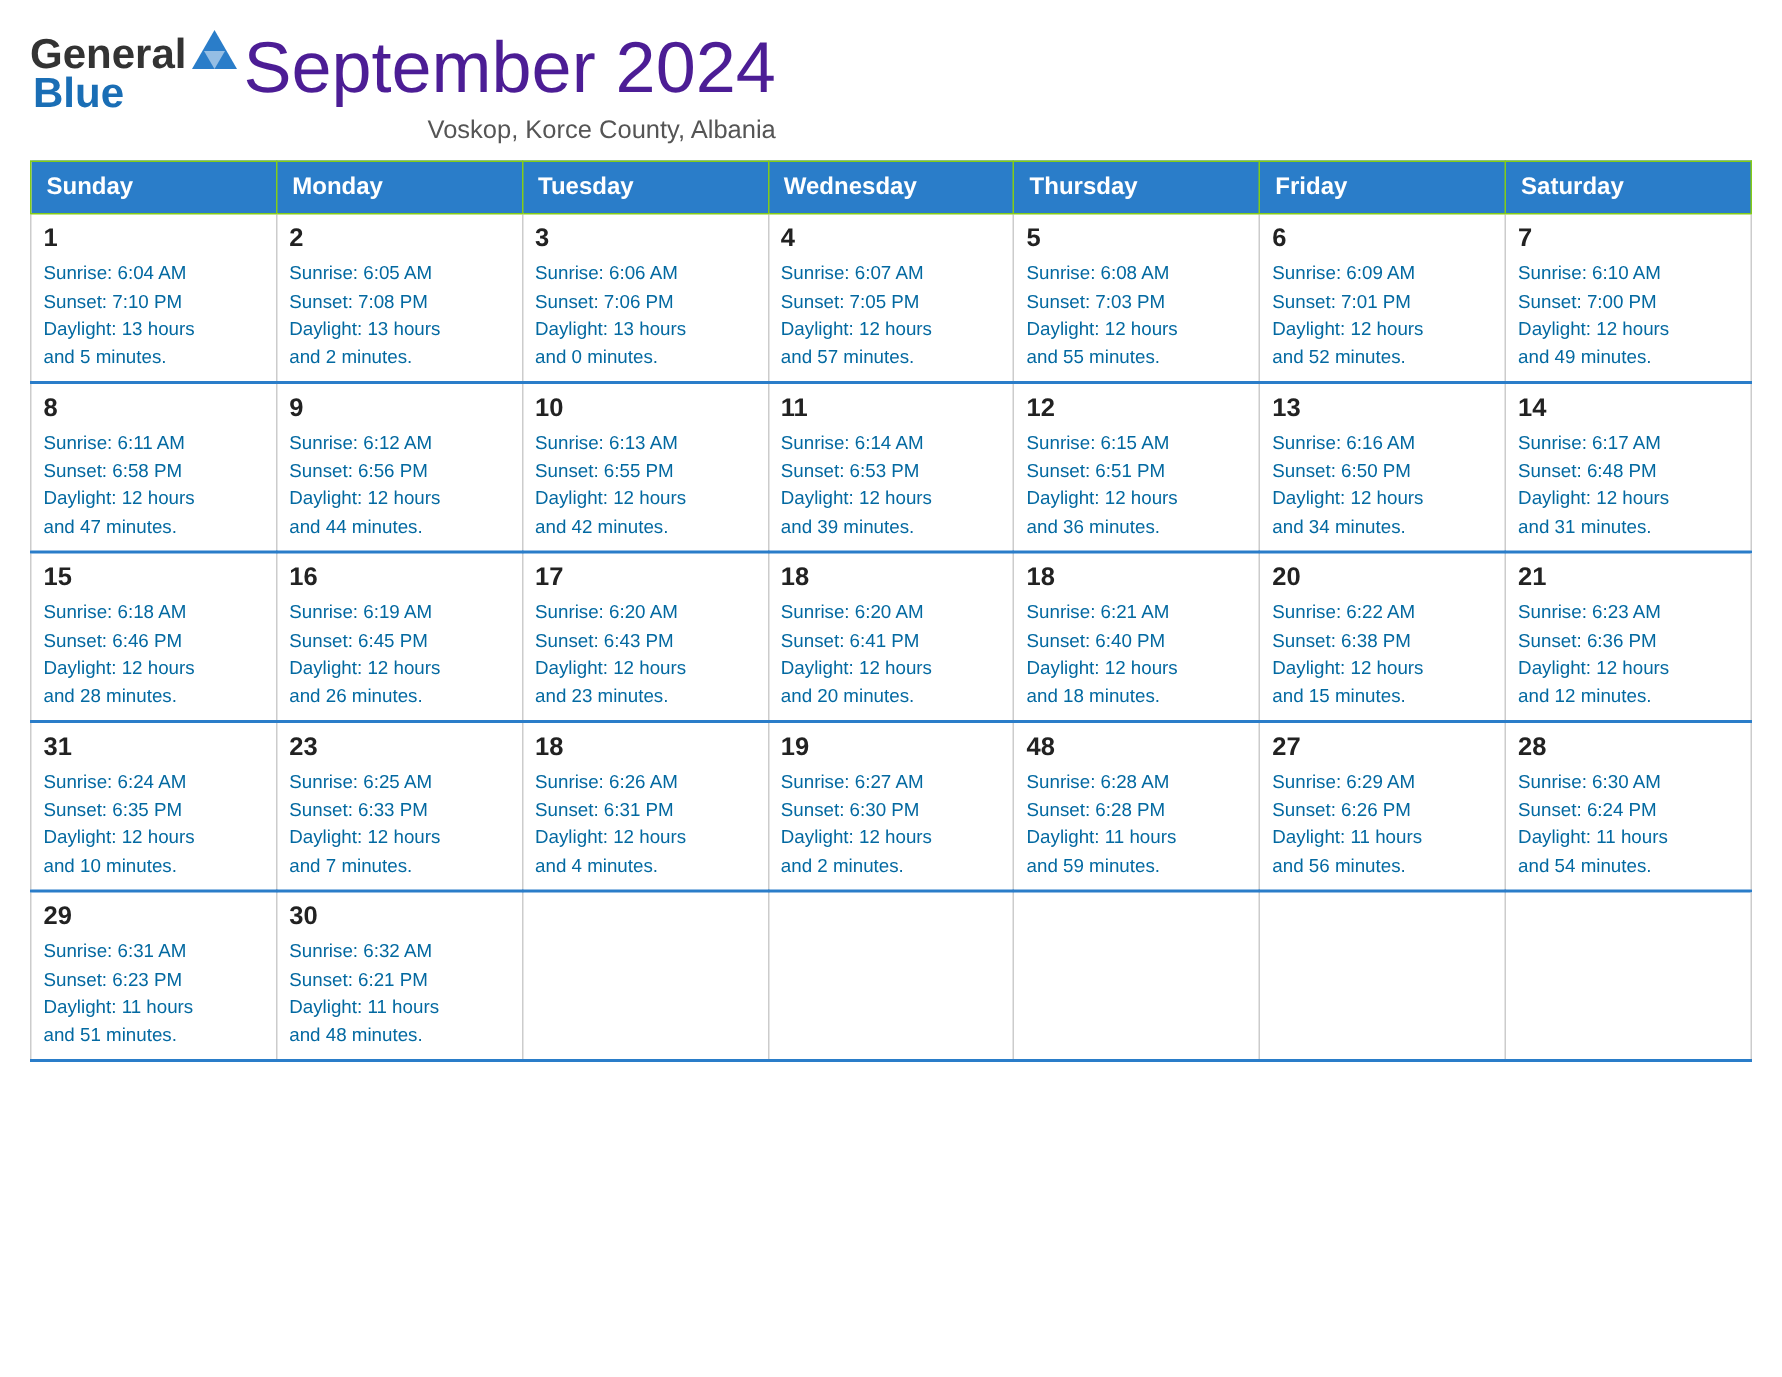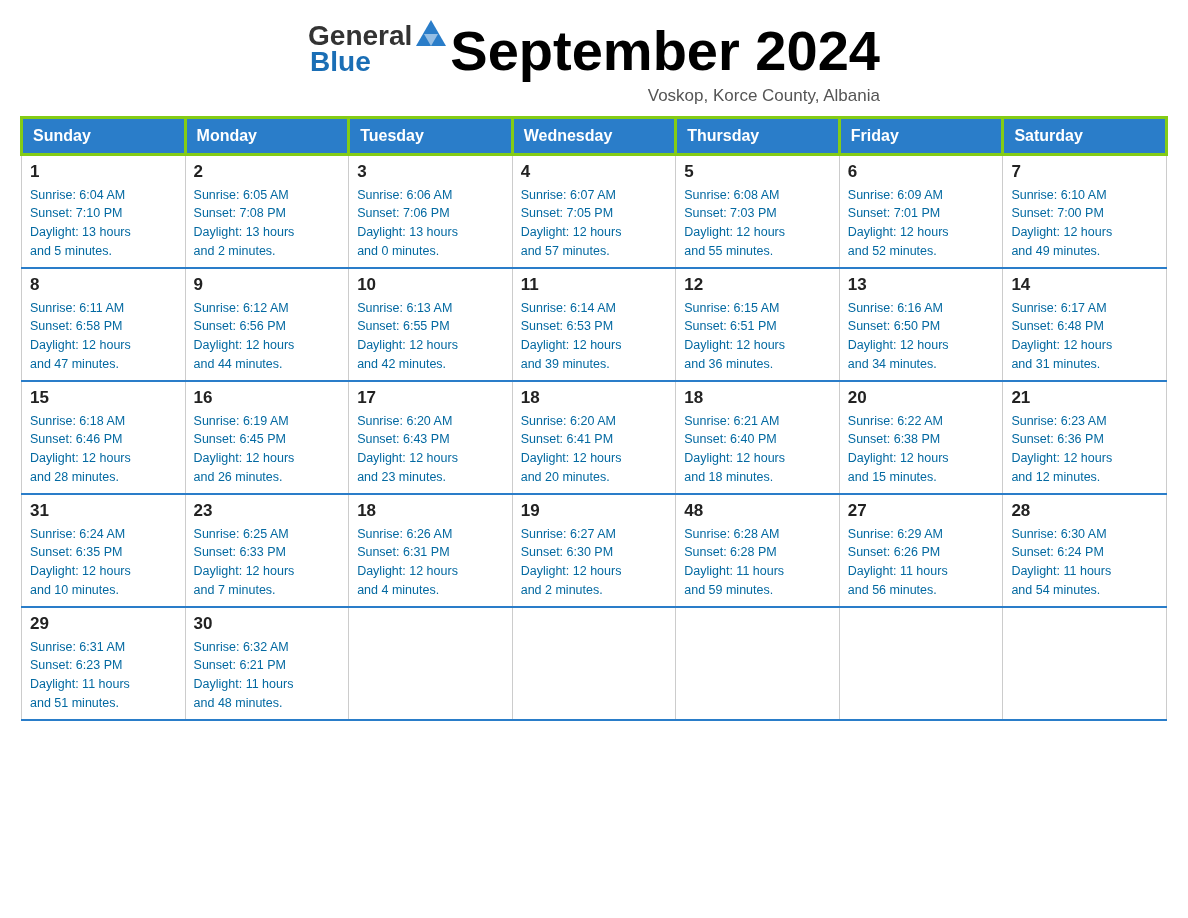--- a/index.html
+++ b/index.html
@@ -5,56 +5,56 @@
     * { box-sizing: border-box; margin: 0; padding: 0; }
     body {
       font-family: Arial, Helvetica, sans-serif;
       background: #fff;
       padding: 20px;
       width: 1188px;
       min-height: 918px;
     }
     .header {
       display: flex;
-      justify-content: center;
+      justify-content: flex-start;
       align-items: flex-start;
       margin-bottom: 10px;
     }
     .logo {
       display: flex;
       flex-direction: column;
       align-items: flex-start;
     }
     .title-section {
       text-align: right;
     }
     .month-title {
-      font-size: 56px;
-      font-weight: bold;
-      color: #000000;
+      font-size: 48px;
+      font-weight: normal;
+      color: #4c1d95;
       line-height: 1.1;
     }
     .subtitle {
       font-size: 17px;
       color: #555;
       margin-top: 4px;
     }
     table {
       width: 100%;
       border-collapse: collapse;
       margin-top: 10px;
     }
     thead tr th {
       background-color: #2a7dc9;
       color: #fff;
       font-size: 16px;
       font-weight: bold;
       padding: 8px 10px;
       text-align: left;
-      border: 3px solid #84cc16;
+      border: 1px solid #84cc16;
     }
     tbody tr td {
       border: 1px solid #ccc;
       vertical-align: top;
       padding: 6px 8px;
       width: 14.28%;
       min-height: 100px;
     }
     tbody tr {
       border-bottom: 2px solid #2a7dc9;

